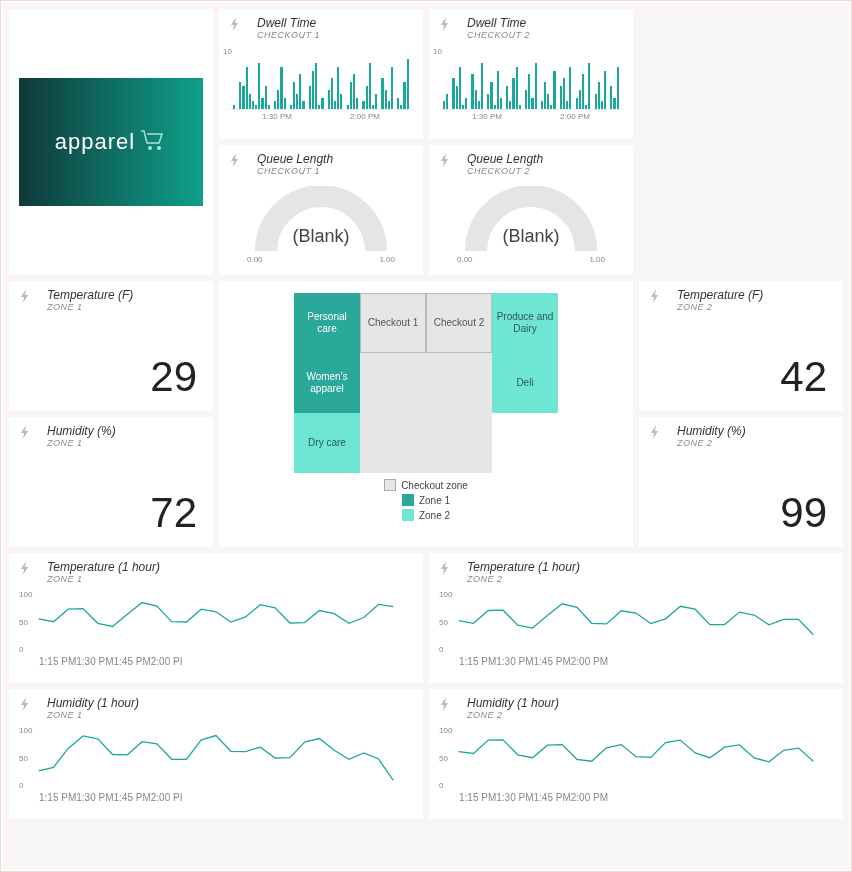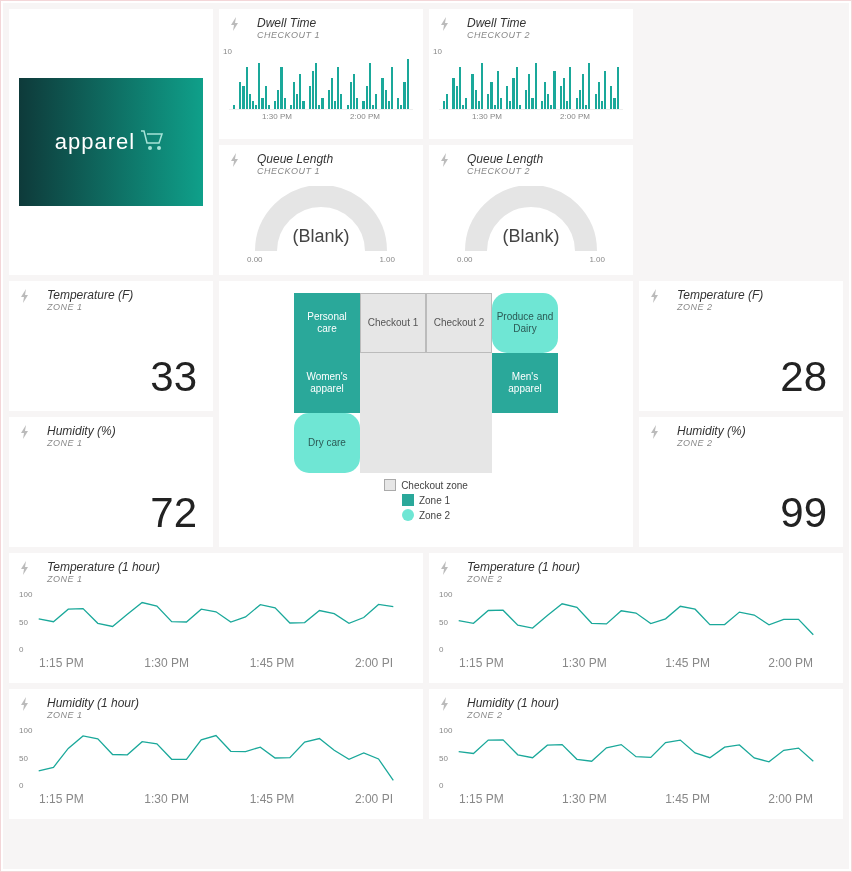--- a/index.html
+++ b/index.html
@@ -170,21 +170,21 @@
     display: flex;
     align-items: center;
     justify-content: center;
     text-align: center;
     font-size: 10px;
     color: #fff;
     padding: 4px;
     line-height: 1.2;
   }
   .z1 { background: #2aa89a; }
-  .z2 { background: #6fe6d4; color: #2b5a55; border-radius: 15px; }
+  .z2 { background: #6fe6d4; color: #2b5a55; }
   .ck { background: #e6e6e6; color: #555; border: 1px solid #bbb; }
   .gray { background: #e6e6e6; }
   .legend {
     display: flex;
     flex-direction: column;
     align-items: center;
     gap: 3px;
     margin-top: 6px;
     font-size: 10px;
     color: #444;
@@ -204,23 +204,23 @@
   .line path { fill: none; stroke: #1aa89a; stroke-width: 1.3; }
   .yticks {
     position: absolute;
     left: 0; top: 0;
     display: flex; flex-direction: column; justify-content: space-between;
     height: 64px;
     font-size: 8px; color: #888;
   }
   .xticks {
     display: flex;
-    justify-content: space-between;
+    justify-content: flex-start;
     padding: 2px 20px 0 20px;
-    font-size: 12px; color: #888;
+    font-size: 10px; color: #888;
   }
 </style>
 </head>
 <body>
 
 <div class="grid">
 
   <div class="logo-tile">
     <div class="logo-box">
       <span class="logo-text">apparel</span>
@@ -433,21 +433,21 @@
   <div class="tile temp1">
     <div class="hdr">
       <span class="bolt"><svg viewBox="0 0 12 14">
             <path d="M7 0L2 8h3l-1 6 5-8H6z" fill="currentColor"></path>
           </svg></span>
       <div>
         <div class="title">Temperature (F)</div>
         <div class="sub">ZONE 1</div>
       </div>
     </div>
-    <div class="bignum">33</div>
+    <div class="bignum">29</div>
   </div>
 
   <div class="tile humid1">
     <div class="hdr">
       <span class="bolt"><svg viewBox="0 0 12 14">
             <path d="M7 0L2 8h3l-1 6 5-8H6z" fill="currentColor"></path>
           </svg></span>
       <div>
         <div class="title">Humidity (%)</div>
         <div class="sub">ZONE 1</div>
@@ -457,21 +457,21 @@
   </div>
 
   <div class="tile storemap">
     <div class="map-grid">
       <div class="mapcell z1">Personal care</div>
       <div class="mapcell ck">Checkout 1</div>
       <div class="mapcell ck">Checkout 2</div>
       <div class="mapcell z2">Produce and Dairy</div>
       <div class="mapcell z1">Women's apparel</div>
       <div class="mapcell gray" style="grid-column:2/4;grid-row:2/4;"></div>
-      <div class="mapcell z1">Men's apparel</div>
+      <div class="mapcell z2">Deli</div>
       <div class="mapcell z2">Dry care</div>
     </div>
     <div class="legend">
       <div class="legend-row">
           <span class="sw ck"></span>
           <span>Checkout zone</span>
         </div>
       <div class="legend-row">
           <span class="sw z1"></span>
           <span>Zone 1</span>
@@ -486,21 +486,21 @@
   <div class="tile temp2">
     <div class="hdr">
       <span class="bolt"><svg viewBox="0 0 12 14">
             <path d="M7 0L2 8h3l-1 6 5-8H6z" fill="currentColor"></path>
           </svg></span>
       <div>
         <div class="title">Temperature (F)</div>
         <div class="sub">ZONE 2</div>
       </div>
     </div>
-    <div class="bignum">28</div>
+    <div class="bignum">42</div>
   </div>
 
   <div class="tile humid2">
     <div class="hdr">
       <span class="bolt"><svg viewBox="0 0 12 14">
             <path d="M7 0L2 8h3l-1 6 5-8H6z" fill="currentColor"></path>
           </svg></span>
       <div>
         <div class="title">Humidity (%)</div>
         <div class="sub">ZONE 2</div>

